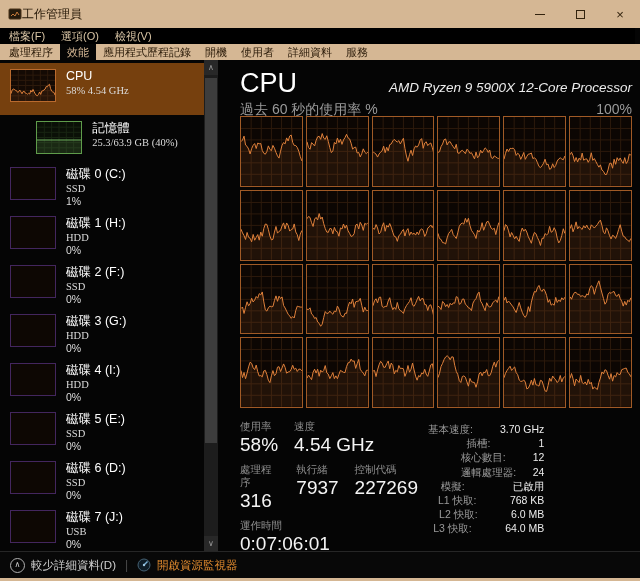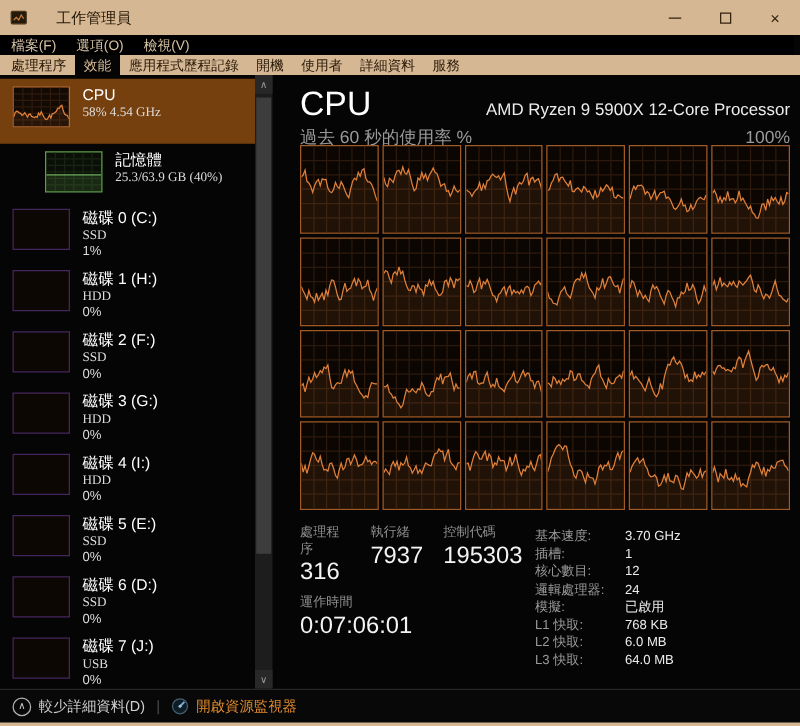--- a/index.html
+++ b/index.html
@@ -2,21 +2,21 @@
 <html><head>
 <meta charset="utf-8">
 <style>
   * { box-sizing: border-box; margin: 0; padding: 0; }
   html,body { background:#222; }
   body { font-family: "Liberation Sans", "DejaVu Sans", sans-serif; }
   .window { position:relative; width:640px; height:581px; background:#050505; overflow:hidden; }
 
   
   .titlebar { position:absolute; top:0; left:0; right:0; height:28px; background:#d5b794;
-              display:flex; align-items:center; padding-left:8px; gap:23px; }
+              display:flex; align-items:center; padding-left:8px; gap:0; }
   .titlebar .title { font-size:12px; color:#241605; }
   .win-controls { margin-left:auto; display:flex; height:100%; }
   .win-btn { width:40px; height:100%; display:flex; align-items:center; justify-content:center; cursor:default; }
   .glyph-min { width:10px; height:1px; background:#33230e; display:block; }
   .glyph-max { width:9px; height:9px; border:1px solid #33230e; display:block; }
   .glyph-close { font-size:13px; color:#33230e; line-height:1; }
   .app-icon { display:flex; }
 
   
   .menubar { position:absolute; top:28px; left:0; right:5px; height:16px; background:#000;
@@ -53,35 +53,35 @@
   .sb-btn { position:absolute; left:0; width:14px; height:15px; color:#9a9a9a; font-size:8px;
             display:flex; align-items:center; justify-content:center; background:#282828; }
   .sb-up { top:0; }
   .sb-down { bottom:0; }
   .sb-thumb { position:absolute; left:1px; width:12px; top:18px; height:365px; background:#3d3d3d; }
 
   
   .main { position:absolute; left:218px; top:0; right:0; bottom:0; padding:2px 8px 0 22px; }
   .main-header { display:flex; align-items:flex-end; height:38px; }
   .h-cpu { font-size:27px; font-weight:300; color:#fff; line-height:34px; }
-  .h-proc { margin-left:auto; font-size:13.5px; color:#ececec; padding-bottom:5px; }
+  .h-proc { margin-left:auto; font-size:13.5px; color:#ececec; padding-bottom:5px;font-style:italic; }
   .axis-row { display:flex; justify-content:space-between; font-size:14px; color:#9a9a9a; height:13px; margin-top:1px; }
   .core-grid { margin-top:2px; height:292px; display:grid; grid-template-columns:repeat(6,1fr);
                grid-template-rows:repeat(4,1fr); gap:3px; }
   .cell { border:1px solid #a05a26; background:#0c0603; position:relative; overflow:hidden; }
   .cell svg { position:absolute; inset:0; width:100%; height:100%; display:block; }
 
   
   .stats { margin-top:12px; display:flex; }
   .stats-left { width:178px; flex:none; }
   .stat-row { display:flex; gap:16px; margin-bottom:6px; }
   .stat-label { font-size:10.5px; color:#8e8e8e; line-height:13px; }
   .stat-value { font-size:19px; font-weight:300; color:#f4f4f4; line-height:24px; white-space:nowrap; }
   .stats-right { margin-left:10px; padding-top:2px; }
-  .rstat { display:flex; font-size:10.5px; line-height:14.2px; }
+  .rstat { display:flex; font-size:10.5px; line-height:14.2px;justify-content:flex-end; }
   .rstat-label { width:72px; color:#9a9a9a; flex:none; }
   .rstat-value { color:#ececec; }
 
   
   .bottombar { position:absolute; left:0; right:0; top:551px; height:27px; background:#080808;
                border-top:1px solid #262626; display:flex; align-items:center; padding-left:10px; gap:9px; }
   .less-details { display:flex; align-items:center; gap:6px; font-size:11.5px; color:#cfcfcf; cursor:default; }
   .circle-icon { width:15px; height:15px; border:1px solid #b0b0b0; border-radius:50%; color:#d0d0d0;
                  font-size:8px; display:flex; align-items:center; justify-content:center; line-height:1; }
   .foot-sep { color:#4a4a4a; font-size:12px; }
@@ -644,30 +644,40 @@
               <line y1="83.33333333333333" y2="83.33333333333333" x1="0" x2="100" stroke="#2d1a0c" vector-effect="non-scaling-stroke"></line>
               <polygon points="0.0,58.8 2.5,51.7 5.0,59.4 7.5,69.5 10.0,59.6 12.5,62.2 15.0,64.8 17.5,54.4 20.0,64.8 22.5,66.7 25.0,63.9 27.5,68.3 30.0,60.2 32.5,66.8 35.0,64.4 37.5,74.3 40.0,71.2 42.5,73.2 45.0,74.9 47.5,64.6 50.0,58.2 52.5,49.3 55.0,52.2 57.5,46.2 60.0,47.4 62.5,54.0 65.0,59.9 67.5,51.8 70.0,62.8 72.5,54.5 75.0,56.7 77.5,50.3 80.0,53.1 82.5,52.9 85.0,46.1 87.5,45.2 90.0,44.2 92.5,43.8 95.0,50.1 97.5,52.0 100.0,56.4 100,100 0,100" fill="rgba(224,129,59,0.10)"></polygon>
               <polyline points="0.0,58.8 2.5,51.7 5.0,59.4 7.5,69.5 10.0,59.6 12.5,62.2 15.0,64.8 17.5,54.4 20.0,64.8 22.5,66.7 25.0,63.9 27.5,68.3 30.0,60.2 32.5,66.8 35.0,64.4 37.5,74.3 40.0,71.2 42.5,73.2 45.0,74.9 47.5,64.6 50.0,58.2 52.5,49.3 55.0,52.2 57.5,46.2 60.0,47.4 62.5,54.0 65.0,59.9 67.5,51.8 70.0,62.8 72.5,54.5 75.0,56.7 77.5,50.3 80.0,53.1 82.5,52.9 85.0,46.1 87.5,45.2 90.0,44.2 92.5,43.8 95.0,50.1 97.5,52.0 100.0,56.4" fill="none" stroke="#e0813b" stroke-width="1" vector-effect="non-scaling-stroke"></polyline>
             </svg>
           </div>
         </div>
       <div class="stats">
         <div class="stats-left" id="stats-left">
             <div class="stat-row">
               <div class="stat">
+    <div class="stat-label">使用率</div>
+    <div class="stat-value">58%</div>
+  </div>
+              <div class="stat">
+    <div class="stat-label">速度</div>
+    <div class="stat-value">4.54 GHz</div>
+  </div>
+            </div>
+            <div class="stat-row">
+              <div class="stat">
     <div class="stat-label">處理程序</div>
     <div class="stat-value">316</div>
   </div>
               <div class="stat">
     <div class="stat-label">執行緒</div>
     <div class="stat-value">7937</div>
   </div>
               <div class="stat">
     <div class="stat-label">控制代碼</div>
-    <div class="stat-value">195303</div>
+    <div class="stat-value">227269</div>
   </div>
             </div>
             <div class="stat-row">
               <div class="stat">
     <div class="stat-label">運作時間</div>
     <div class="stat-value">0:07:06:01</div>
   </div>
             </div>
           </div>
         <div class="stats-right" id="stats-right">

